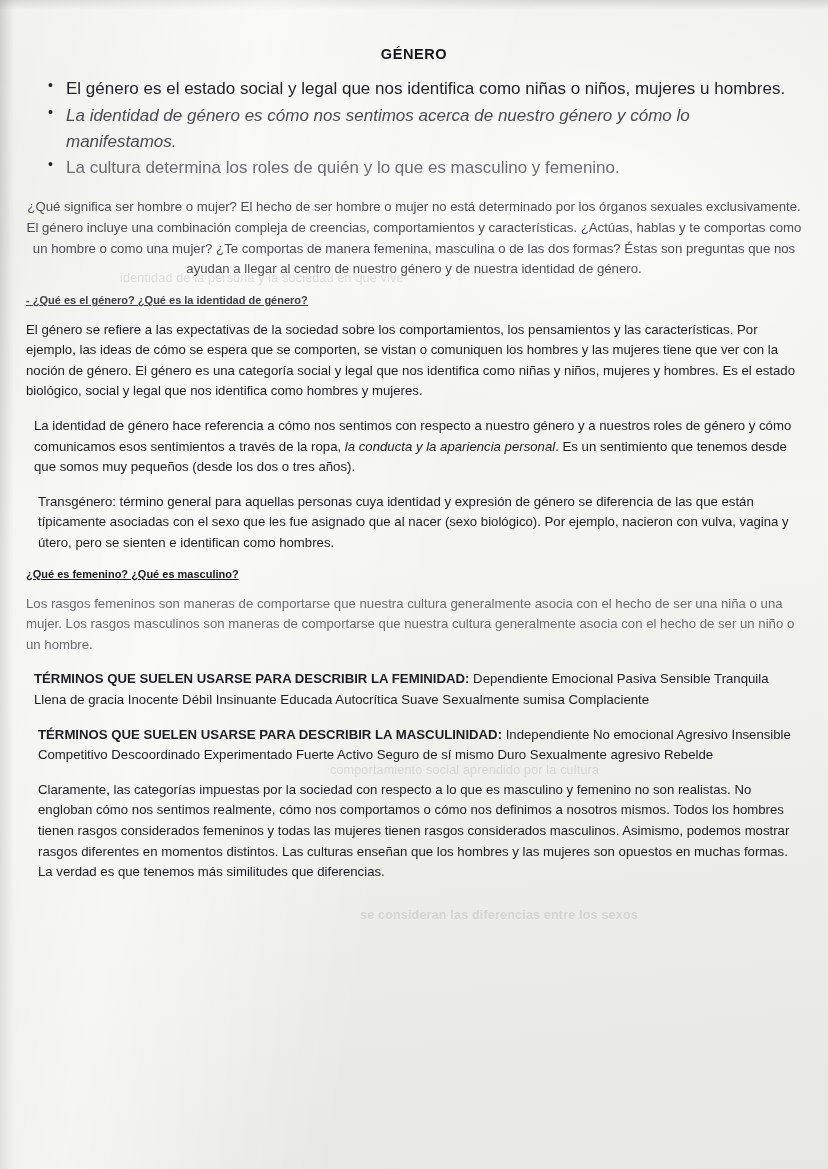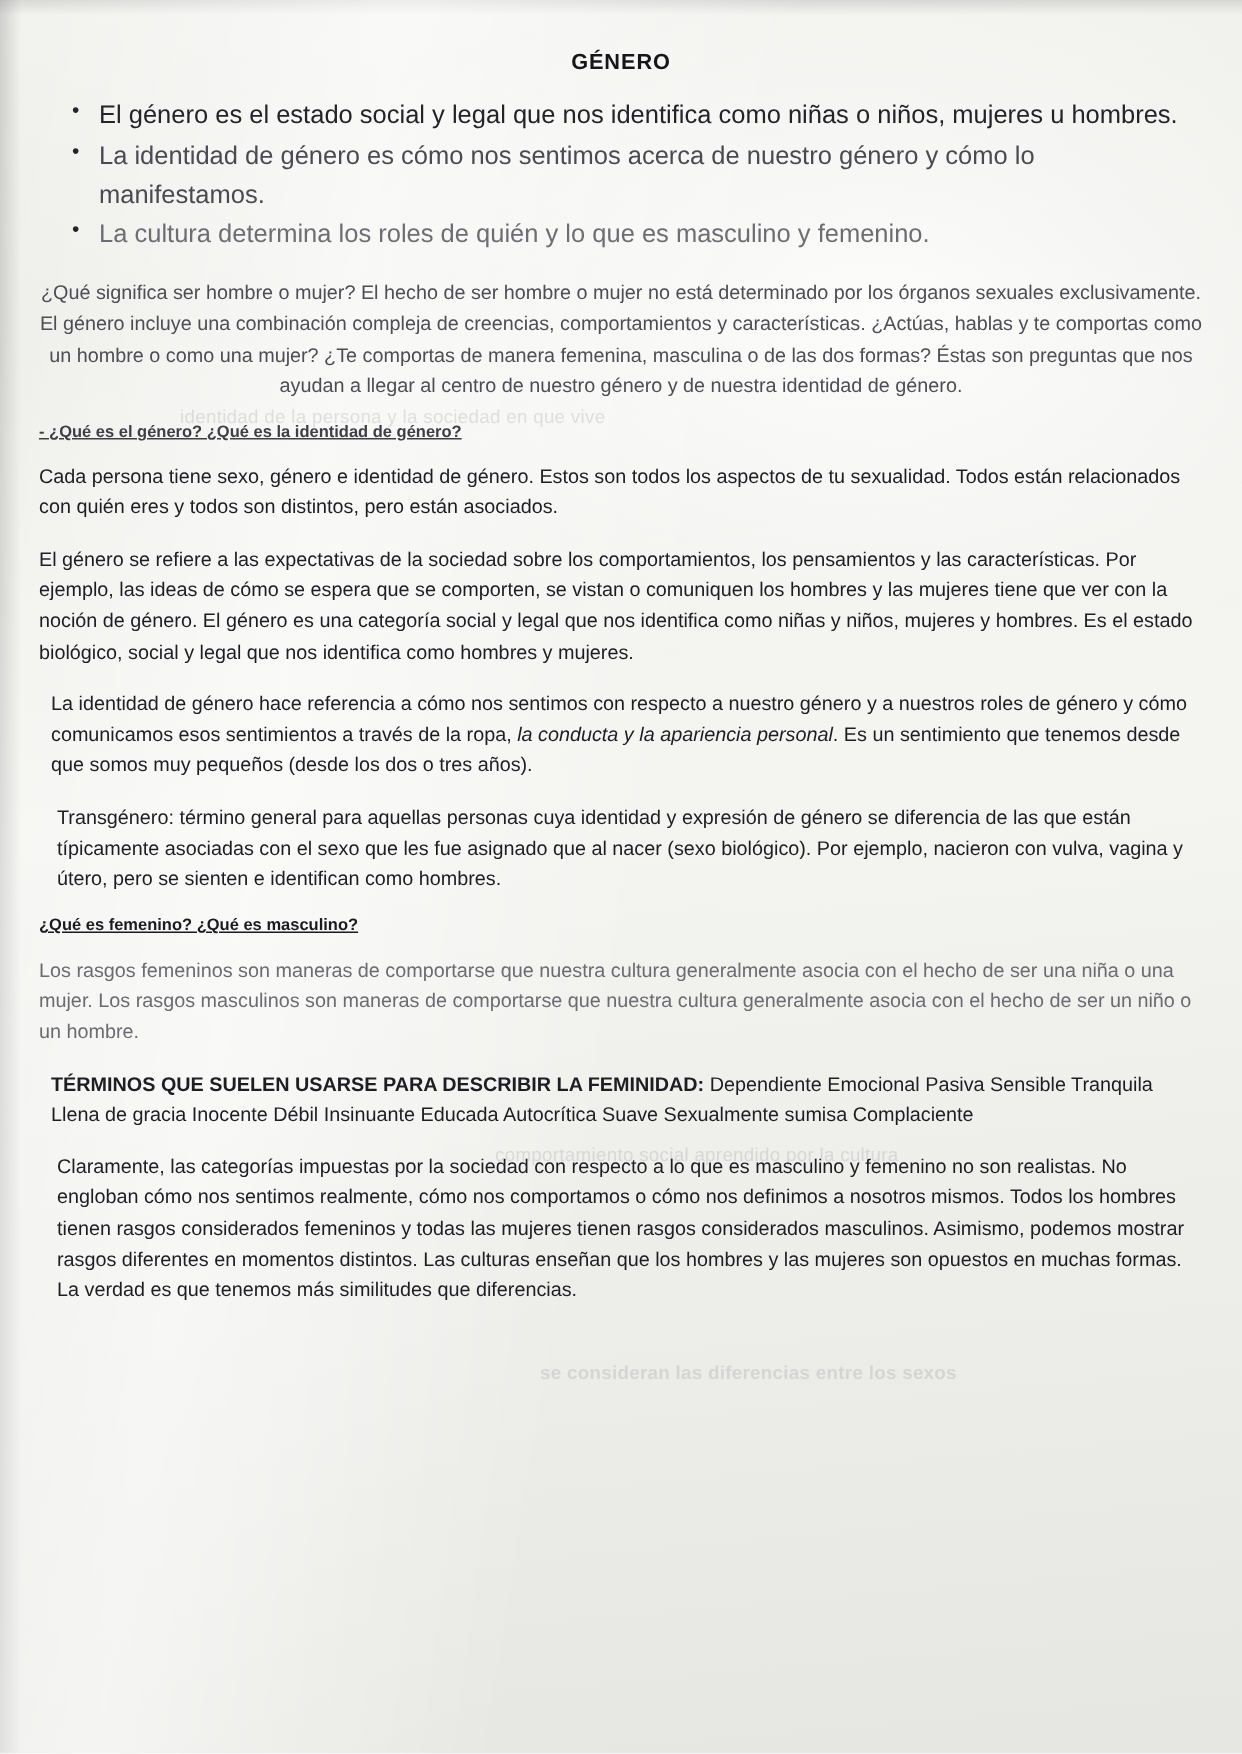--- a/index.html
+++ b/index.html
@@ -45,21 +45,21 @@
     position: absolute;
     top: 0; left: 0; width: 100%; height: 10px;
     background: linear-gradient(180deg, rgba(120,120,120,0.22), rgba(255,255,255,0));
     pointer-events: none;
   }
 
   .doc {
     position: relative;
     z-index: 2;
     max-width: 780px;
-    margin: 0 auto;
+    margin: 12px auto;
   }
 
   h1.title {
     font-size: 14.5px;
     font-weight: bold;
     letter-spacing: 0.6px;
     text-align: center;
     margin: 0 0 14px 0;
     color: #15151a;
   }
@@ -77,21 +77,21 @@
     color: #23232a;
   }
   ul.bullets li::before {
     content: "•";
     position: absolute;
     left: -18px;
     top: -1px;
     font-size: 14px;
     color: #23232a;
   }
-  ul.bullets li.fade1 { color: #4a4a52; }
+  ul.bullets li.fade1 { color: #4a4a52; font-style: italic; }
   ul.bullets li.fade2 { color: #6d6d74; }
 
   p {
     font-size: 13.2px;
     line-height: 1.56;
     margin: 0 0 14px 0;
     color: #1d1d23;
     text-align: left;
   }
 
@@ -146,36 +146,38 @@
     <ul class="bullets">
       <li>El género es el estado social y legal que nos identifica como niñas o niños, mujeres u hombres.</li>
       <li class="fade1">La identidad de género es cómo nos sentimos acerca de nuestro género y cómo lo manifestamos.</li>
       <li class="fade2">La cultura determina los roles de quién y lo que es masculino y femenino.</li>
     </ul>
 
     <p class="faded-soft">¿Qué significa ser hombre o mujer? El hecho de ser hombre o mujer no está determinado por los órganos sexuales exclusivamente. El género incluye una combinación compleja de creencias, comportamientos y características. ¿Actúas, hablas y te comportas como un hombre o como una mujer? ¿Te comportas de manera femenina, masculina o de las dos formas? Éstas son preguntas que nos ayudan a llegar al centro de nuestro género y de nuestra identidad de género.</p>
 
     <h2 class="heading fade">- ¿Qué es el género? ¿Qué es la identidad de género?</h2>
 
-    <p>Cada persona tiene sexo, género e identidad de género. Estos son todos los aspectos de tu sexualidad. Todos están relacionados con quién eres y todos son distintos, pero están asociados.</p>
     <p>El género se refiere a las expectativas de la sociedad sobre los comportamientos, los pensamientos y las características. Por ejemplo, las ideas de cómo se espera que se comporten, se vistan o comuniquen los hombres y las mujeres tiene que ver con la noción de género. El género es una categoría social y legal que nos identifica como niñas y niños, mujeres y hombres. Es el estado biológico, social y legal que nos identifica como hombres y mujeres.</p>
 
     <p class="indent-sm">
       <span>La identidad de género hace referencia a cómo nos sentimos con respecto a nuestro género y a nuestros roles de género y cómo comunicamos esos sentimientos a través de la ropa, </span><em class="ital">la conducta y la apariencia personal</em><span>. Es un sentimiento que tenemos desde que somos muy pequeños (desde los dos o tres años).</span>
     </p>
 
     <p class="indent-md">Transgénero: término general para aquellas personas cuya identidad y expresión de género se diferencia de las que están típicamente asociadas con el sexo que les fue asignado que al nacer (sexo biológico). Por ejemplo, nacieron con vulva, vagina y útero, pero se sienten e identifican como hombres.</p>
 
     <h2 class="heading">¿Qué es femenino? ¿Qué es masculino?</h2>
 
     <p class="faded">Los rasgos femeninos son maneras de comportarse que nuestra cultura generalmente asocia con el hecho de ser una niña o una mujer. Los rasgos masculinos son maneras de comportarse que nuestra cultura generalmente asocia con el hecho de ser un niño o un hombre.</p>
 
     <p class="indent-sm">
       <span class="lead">TÉRMINOS QUE SUELEN USARSE PARA DESCRIBIR LA FEMINIDAD:</span><span> Dependiente Emocional Pasiva Sensible Tranquila Llena de gracia Inocente Débil Insinuante Educada Autocrítica Suave Sexualmente sumisa Complaciente</span>
     </p>
 
+    <p class="indent-md">
+      <span class="lead">TÉRMINOS QUE SUELEN USARSE PARA DESCRIBIR LA MASCULINIDAD:</span><span> Independiente No emocional Agresivo Insensible Competitivo Descoordinado Experimentado Fuerte Activo Seguro de sí mismo Duro Sexualmente agresivo Rebelde</span>
+    </p>
 
     <p class="indent-md">Claramente, las categorías impuestas por la sociedad con respecto a lo que es masculino y femenino no son realistas. No engloban cómo nos sentimos realmente, cómo nos comportamos o cómo nos definimos a nosotros mismos. Todos los hombres tienen rasgos considerados femeninos y todas las mujeres tienen rasgos considerados masculinos. Asimismo, podemos mostrar rasgos diferentes en momentos distintos. Las culturas enseñan que los hombres y las mujeres son opuestos en muchas formas. La verdad es que tenemos más similitudes que diferencias.</p>
 
   </div>
 
   <div class="sheen"></div>
 </div>
 
 </body></html>

